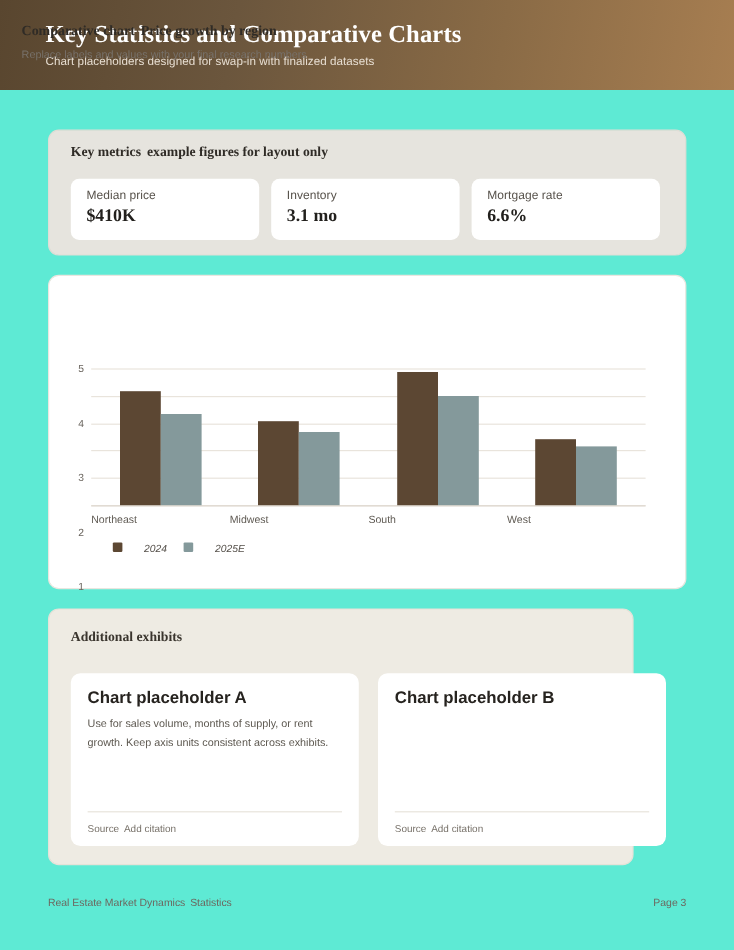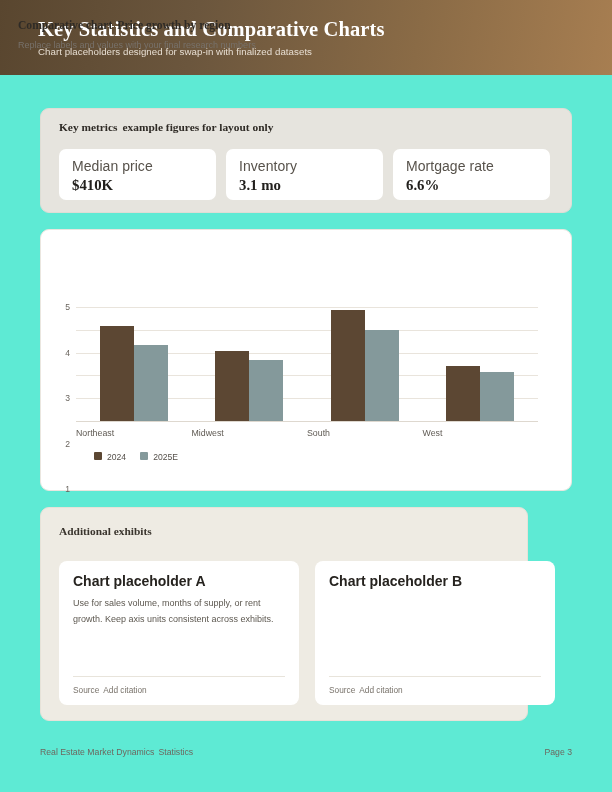--- a/index.html
+++ b/index.html
@@ -49,21 +49,21 @@
   .metrics-title .sep { display: inline-block; width: 5px; }
   .metrics-row {
     position: absolute; left: 18px; top: 40px;
     display: flex; gap: 10px;
   }
   .metric {
     width: 157px; height: 51px;
     background: #ffffff; border-radius: 7px;
     padding: 9px 0 0 13px;
   }
-  .metric-label { font-size: 14px; color: #57524b; letter-spacing: .05px; }
+  .metric-label { font-size: 10px; color: #57524b; letter-spacing: .05px; }
   .metric-value {
     margin-top: 3px;
     font-family: "Liberation Serif", serif;
     font-weight: bold; font-size: 14.8px; color: #22201d;
   }
 
   
   .chart-card {
     left: 40px; top: 229px; width: 532px; height: 262px;
     background: #ffffff;
@@ -111,21 +111,21 @@
   .bar.s0 { background: #5c4733; }
   .bar.s1 { background: #84999b; }
   .xlabel {
     position: absolute; left: 0; width: 100%; top: 121px;
     text-align: left; font-size: 8.8px; color: #5f5a53;
   }
   .legend {
     position: absolute; left: 94px; top: 452px;
     display: flex; align-items: center; gap: 14px;
   }
-  .legend-item { display: flex; align-items: flex-start; gap: 5px; }
+  .legend-item { display: flex; align-items: flex-start; gap: 18px; font-style: italic; }
   .legend-swatch { width: 8px; height: 8px; border-radius: 1px; }
   .legend-swatch.s0 { background: #5c4733; }
   .legend-swatch.s1 { background: #84999b; }
   .legend-label { font-size: 8.6px; color: #55504a; }
 
   
   .exhibits-card {
     left: 40px; top: 507px; width: 488px; height: 214px;
     background: #eeebe3;
     border: 1px solid #e6e2d8;

